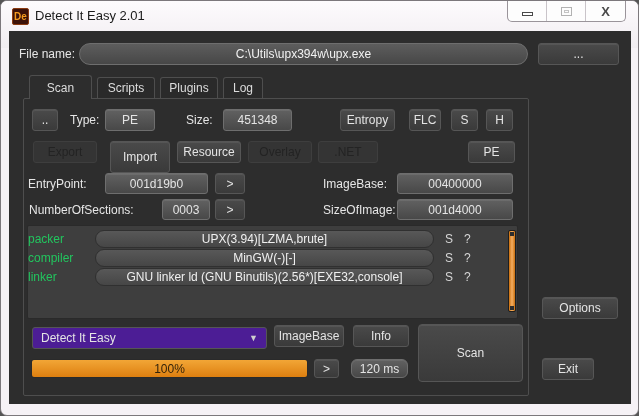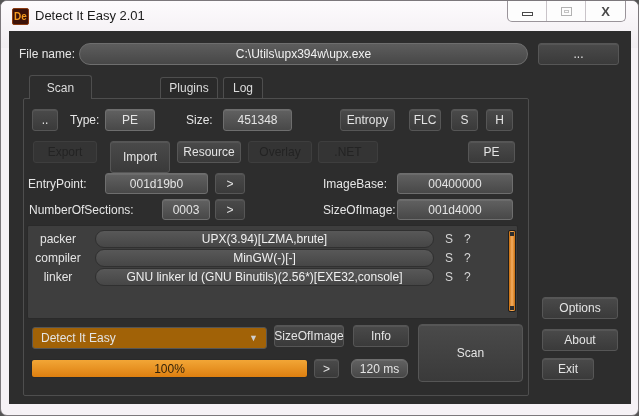--- a/index.html
+++ b/index.html
@@ -56,37 +56,37 @@
     border:1px solid #4e4e4e; border-bottom:none; border-radius:3px 3px 0 0;
     color:#dcdcdc; display:flex; align-items:center; justify-content:center; z-index:1; cursor:default; }
   .tab.active { top:44px; height:24px; background:#2d2d2d; z-index:3; }
 
   .panel { position:absolute; left:14px; top:67px; width:506px; height:298px;
     border:1px solid #4e4e4e; border-radius:2px; z-index:2; }
 
   
   .list { position:absolute; left:18px; top:194px; width:491px; height:94px;
     background:#3e3e3e; border:1px solid #2a2a2a; border-radius:2px; }
-  .row-cat { position:absolute; width:60px; text-align:center; color:#e5e5e5; }
+  .row-cat { position:absolute; width:60px; text-align:left; color:#22c55e; }
   .pill { position:absolute; left:67px; width:339px; height:18px;
     background:linear-gradient(180deg,#585858,#464646); border:1px solid #303030;
     border-radius:9px; color:#f0f0f0; display:flex; align-items:center; justify-content:center;
     white-space:nowrap; cursor:default; }
   .mini { position:absolute; color:#d6d6d6; cursor:default; }
   .vscroll { position:absolute; left:480px; top:4px; width:8px; height:82px;
     background:linear-gradient(90deg,#c96f0e,#f4ae62,#c96f0e);
     border:1px solid #1e1e1e; border-radius:2px; cursor:default; }
   .vscroll::before, .vscroll::after { content:""; position:absolute; left:1px; width:4px; height:4px;
     background:#2d2d2d; }
   .vscroll::before { top:1px; }
   .vscroll::after { bottom:1px; }
 
   
   .combo { position:absolute; left:23px; top:296px; width:235px; height:22px;
-    background:#a16207; border:1px solid #555; border-radius:3px; color:#e4e4e4;
+    background:#4c1d95; border:1px solid #555; border-radius:3px; color:#e4e4e4;
     display:flex; align-items:center; padding:0 8px; cursor:default; }
   .combo-arrow { position:absolute; right:8px; top:5px; color:#cfcfcf; font-size:9px; }
   .progress { position:absolute; left:22px; top:328px; width:277px; height:19px;
     background:linear-gradient(180deg,#f2a636,#dd7f10); border:1px solid #2a2a2a;
     border-radius:3px; color:#33230a; display:flex; align-items:center; justify-content:center; }
 
   .scan-big { font-size:12px; }
 </style>
 </head>
 <body>
@@ -109,20 +109,21 @@
     </div>
   </div>
 
   <div class="client">
 
     <span class="lbl" style="left:10px; top:16px;">File name:</span>
     <div class="file-input">C:\Utils\upx394w\upx.exe</div>
     <div class="btn" style="left:529px; top:12px; width:81px; height:22px;">...</div>
 
     <div class="tab active" style="left:20px; width:63px;">Scan</div>
+    <div class="tab" style="left:88px; width:58px;">Scripts</div>
     <div class="tab" style="left:151px; width:58px;">Plugins</div>
     <div class="tab" style="left:214px; width:40px;">Log</div>
 
     <div class="panel"></div>
 
     <div class="btn" style="left:23px; top:78px; width:26px; height:22px;">..</div>
     <span class="lbl" style="left:61px; top:82px;">Type:</span>
     <div class="btn val" style="left:96px; top:78px; width:50px; height:22px;">PE</div>
     <span class="lbl" style="left:177px; top:82px;">Size:</span>
     <div class="btn val" style="left:214px; top:78px; width:69px; height:22px;">451348</div>
@@ -166,26 +167,25 @@
       <span class="mini" style="left:417px; top:44px;">S</span>
       <span class="mini" style="left:436px; top:44px;">?</span>
 
       <div class="vscroll"></div>
     </div>
 
     <div class="combo">
       <span>Detect It Easy</span>
       <span class="combo-arrow">▼</span>
     </div>
-    <div class="btn" style="left:265px; top:294px; width:70px; height:22px;">SizeOfImage</div>
+    <div class="btn" style="left:265px; top:294px; width:70px; height:22px;">ImageBase</div>
     <div class="btn" style="left:344px; top:294px; width:56px; height:22px;">Info</div>
     <div class="btn scan-big" style="left:409px; top:293px; width:105px; height:58px; border-radius:4px;">Scan</div>
 
     <div class="progress">100%</div>
     <div class="btn" style="left:305px; top:328px; width:25px; height:19px;">&gt;</div>
     <div class="btn val" style="left:342px; top:328px; width:57px; height:19px; border-radius:6px;">120 ms</div>
 
     <div class="btn" style="left:533px; top:266px; width:76px; height:22px;">Options</div>
-    <div class="btn" style="left:533px; top:298px; width:76px; height:22px;">About</div>
     <div class="btn" style="left:533px; top:327px; width:52px; height:22px;">Exit</div>
 
   </div>
 </div>
 
 </body></html>

